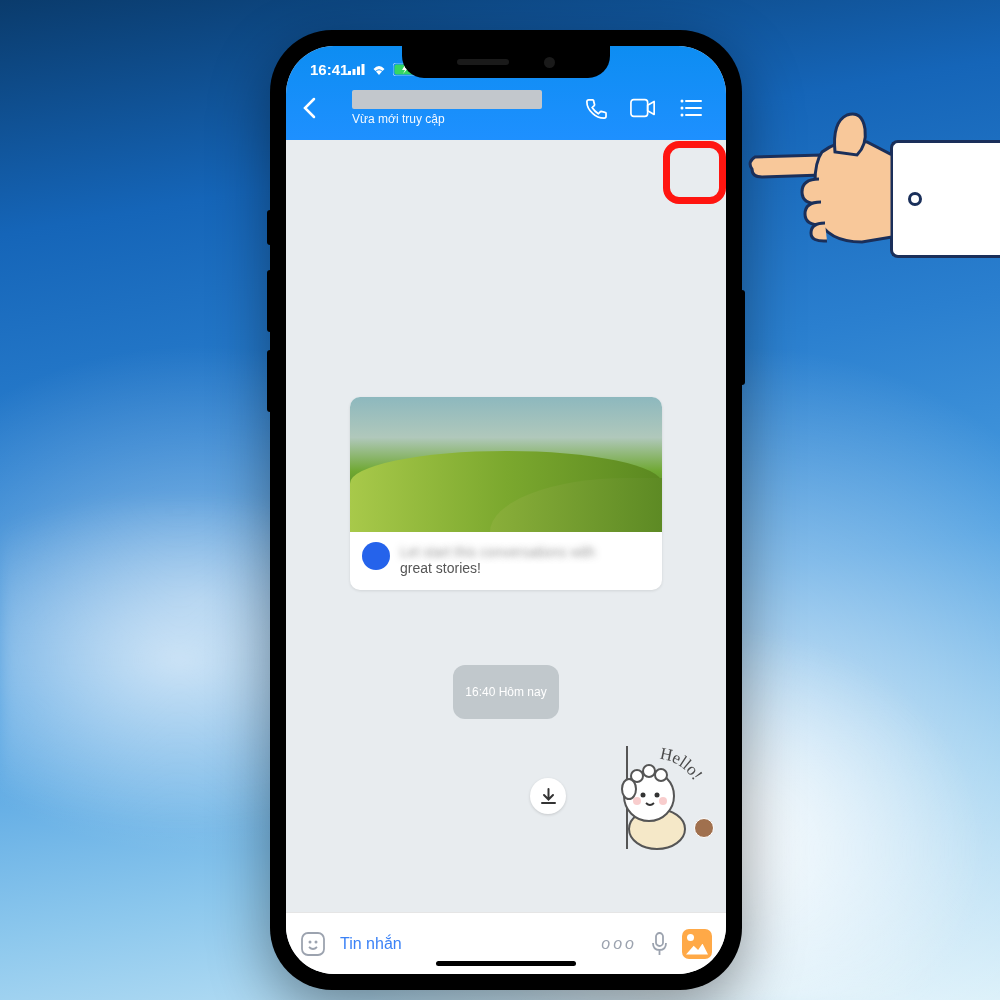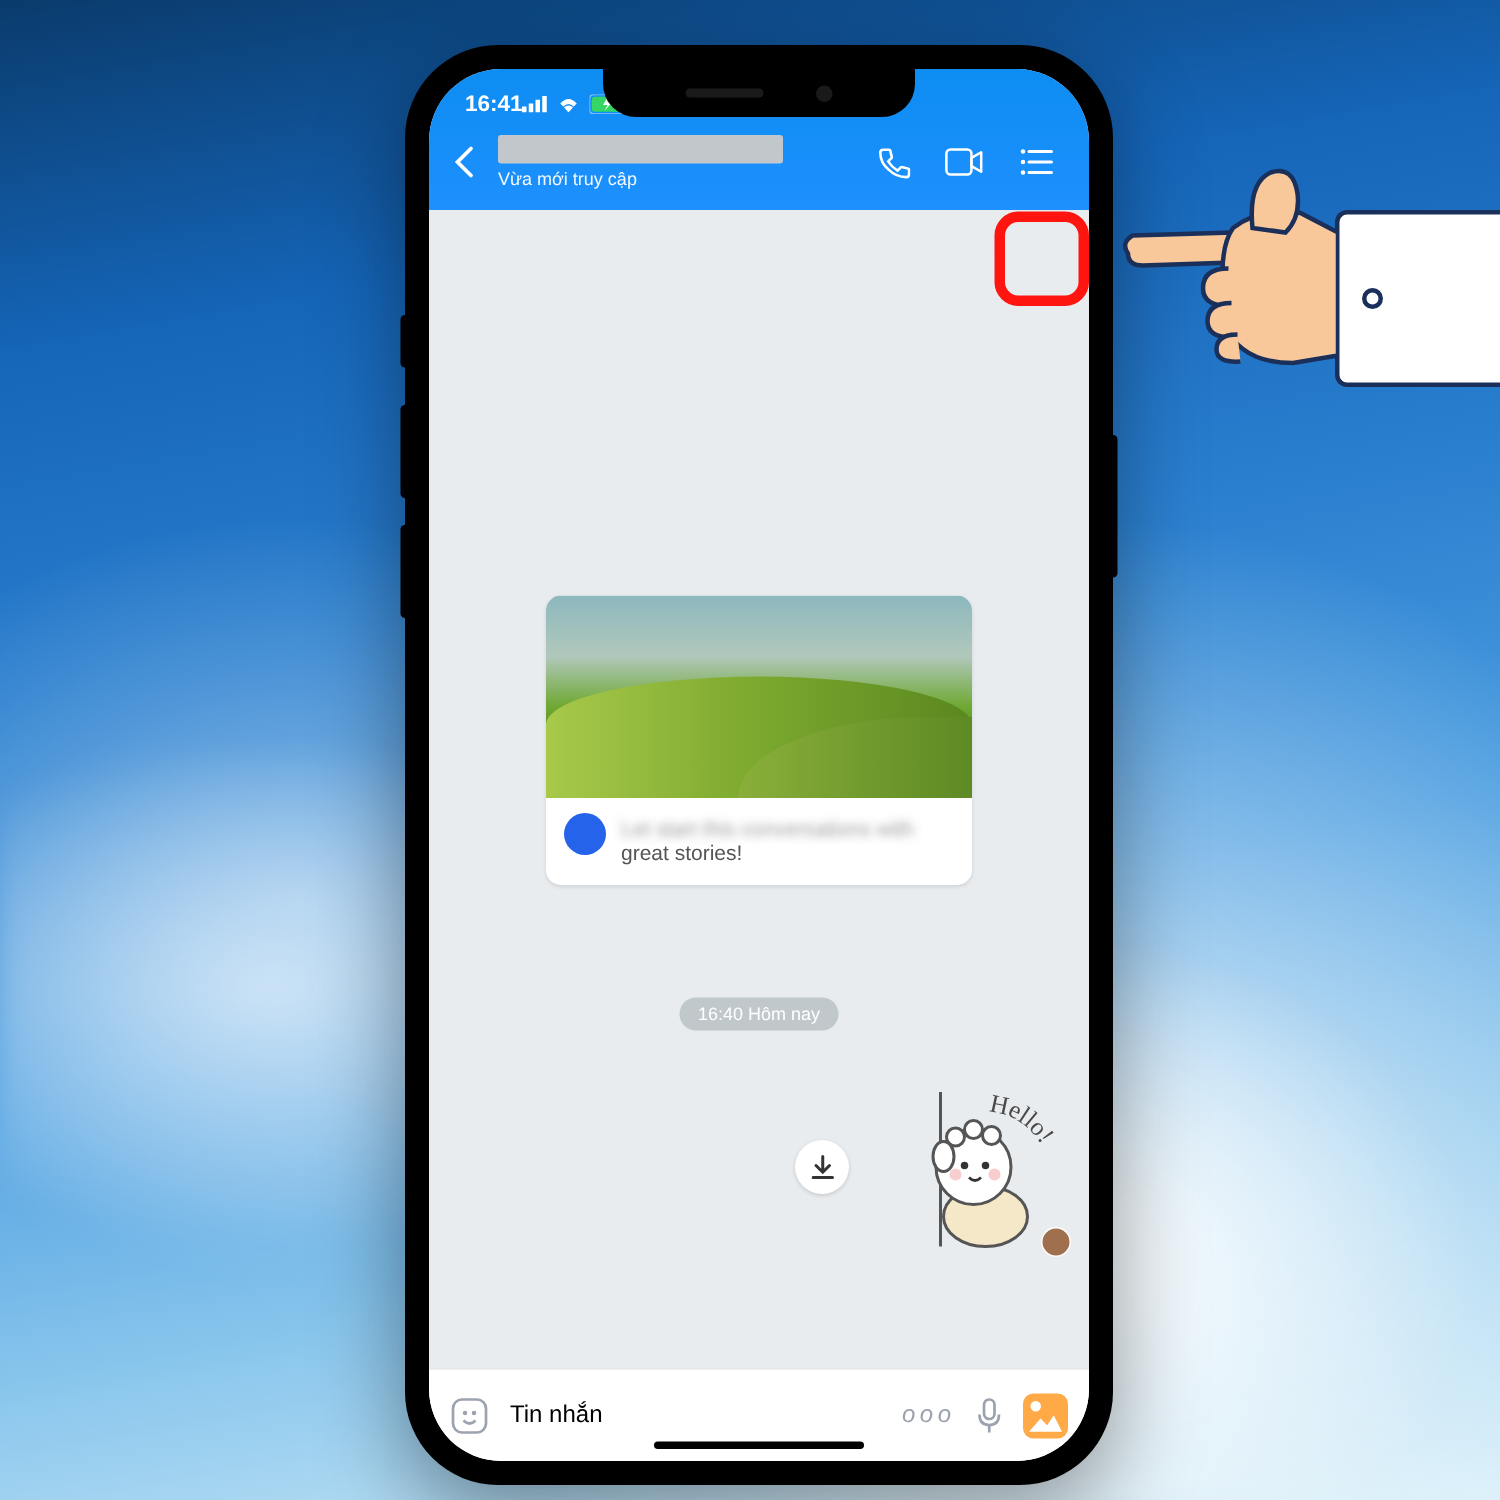--- a/index.html
+++ b/index.html
@@ -63,21 +63,21 @@
       background: linear-gradient(180deg, #0d8df2, #1e90ff);
       color: #fff;
       position: relative;
     }
     .status-row { display:flex; justify-content:flex-start; padding: 15px 24px 6px; font-size:15px; font-weight:600; }
     .status-right{ display:flex; gap:6px; align-items:center; }
     .sig-icon, .wifi-icon, .bat-icon { display:inline-block; }
 
     .nav-row { display:flex; align-items:center; padding: 6px 16px 14px; gap:12px; }
     .back-chevron { font-size:24px; margin-right:4px; }
-    .name-area { flex:1; }
+    .name-area { flex:1;margin-left:20px; }
     .name-blur { background: #c2c7cc; width: 190px; height:19px; border-radius:2px; margin-bottom:3px; }
     .status-text{ font-size:12px; opacity:0.95; }
     .nav-icons { display:flex; gap:22px; align-items:center; margin-right:6px; }
     .nav-icon { width:26px; height:26px; display:flex; align-items:center; justify-content:center; }
 
     
     .red-box {
       position:absolute;
       top: 95px; right: 0px;
       width: 63px; height: 63px;
@@ -87,44 +87,44 @@
     }
 
     
     .chat-body {
       position:absolute; top:106px; bottom:62px; left:0; right:0;
       background: #e8ecef;
       padding: 10px 14px;
     }
     .card {
       margin: 235px auto 0;
-      width: 284px;
+      width: 312px;
       background:#fff;
       border-radius:10px;
       overflow:hidden;
       box-shadow: 0 1px 3px rgba(0,0,0,0.1);
     }
     .card-img { height:135px; background: linear-gradient(180deg, #8db8be 0%, #b0c8bb 30%, #6fa832 55%, #4a7b1f 80%, #5a8a2a 100%); position:relative; }
     .hill1{position:absolute; bottom:0; left:0; width:100%; height:60%; background:linear-gradient(90deg,#a8c94a,#7ba82e,#5a8820); border-radius: 50% 50% 0 0 / 40% 40% 0 0;}
     .hill2{position:absolute; bottom:0; right:0; width:55%; height:40%; background:linear-gradient(90deg,#8aaf3a,#5d8a24); border-radius: 80% 0 0 0 / 100% 0 0 0;}
     .card-text { padding: 12px 14px 14px 50px; font-size:14px; color:#555; position:relative; }
     .card-avatar { position:absolute; left:12px; top:10px; width:28px; height:28px; border-radius:50%; background:#2563eb; }
     .blur-line{ color: transparent; text-shadow: 0 0 6px rgba(60,60,60,0.5); display:inline; }
 
-    .time-pill{ display:block; width:fit-content; margin: 75px auto 24px; background:#c1c8cc; color:#fff; font-size:12px; padding:4px 12px; border-radius:12px; }
+    .time-pill{ display:block; width:fit-content; margin: 75px auto 10px; background:#c1c8cc; color:#fff; font-size:12px; padding:20px 12px; border-radius:12px; }
 
     .sticker-row{ display:flex; justify-content:flex-end; align-items:flex-end; gap:8px; padding:12px 8px; }
     .dl-btn{ width:36px; height:36px; background:#fff; border-radius:50%; display:flex; align-items:center; justify-content:center; font-size:17px; color:#333; align-self:center; margin-right:25px; box-shadow:0 1px 3px rgba(0,0,0,0.15); }
     .sticker{ width:105px; height:110px; position:relative; }
     .read-avatar{ position:absolute; right:12px; bottom:74px; width:20px; height:20px; border-radius:50%; background:#a0704e; border:1px solid #fff; }
 
     
     .input-bar{ position:absolute; bottom:0; left:0; right:0; height:62px; background:#fff; display:flex; align-items:center; padding:0 14px; gap:14px; border-top:1px solid #e5e5e5; }
     .home-indicator{ position:absolute; bottom:8px; left:50%; transform:translateX(-50%); width:140px; height:5px; background:#000; border-radius:3px; z-index:10; }
-    .input-placeholder{ flex:1; color:#000000; font-size:16px; }
+    .input-placeholder{ flex:1; color:#3b82f6; font-size:16px; }
     .dots{ letter-spacing:3px; color:#9ca3af; font-size:16px;font-style:italic; }
     .img-btn{ width:30px; height:30px; background:#ffa947; border-radius:7px; position:relative; }
     .img-btn:before{content:''; position:absolute; top:5px; left:5px; width:7px; height:7px; background:#fff; border-radius:50%;}
     .img-btn:after{content:''; position:absolute; bottom:4px; left:4px; right:4px; height:11px; background:#fff; clip-path: polygon(0 100%, 35% 20%, 55% 60%, 75% 0, 100% 100%);}
 
     
     .hand-wrap{ position:absolute; top:85px; right:0; width:260px; height:195px; z-index:100; }
     .cuff{ position:absolute; right:0; top:55px; width:110px; height:118px; background:#fff; border:3px solid #1a2f5a; border-right:none; border-radius: 8px 0 0 8px; }
     .cuff-btn{ position:absolute; left:15px; top:50%; transform:translateY(-50%); width:14px; height:14px; border:3px solid #1a2f5a; border-radius:50%; }
     .palm{ position:absolute; right:108px; top:22px; width:145px; height:140px; }

